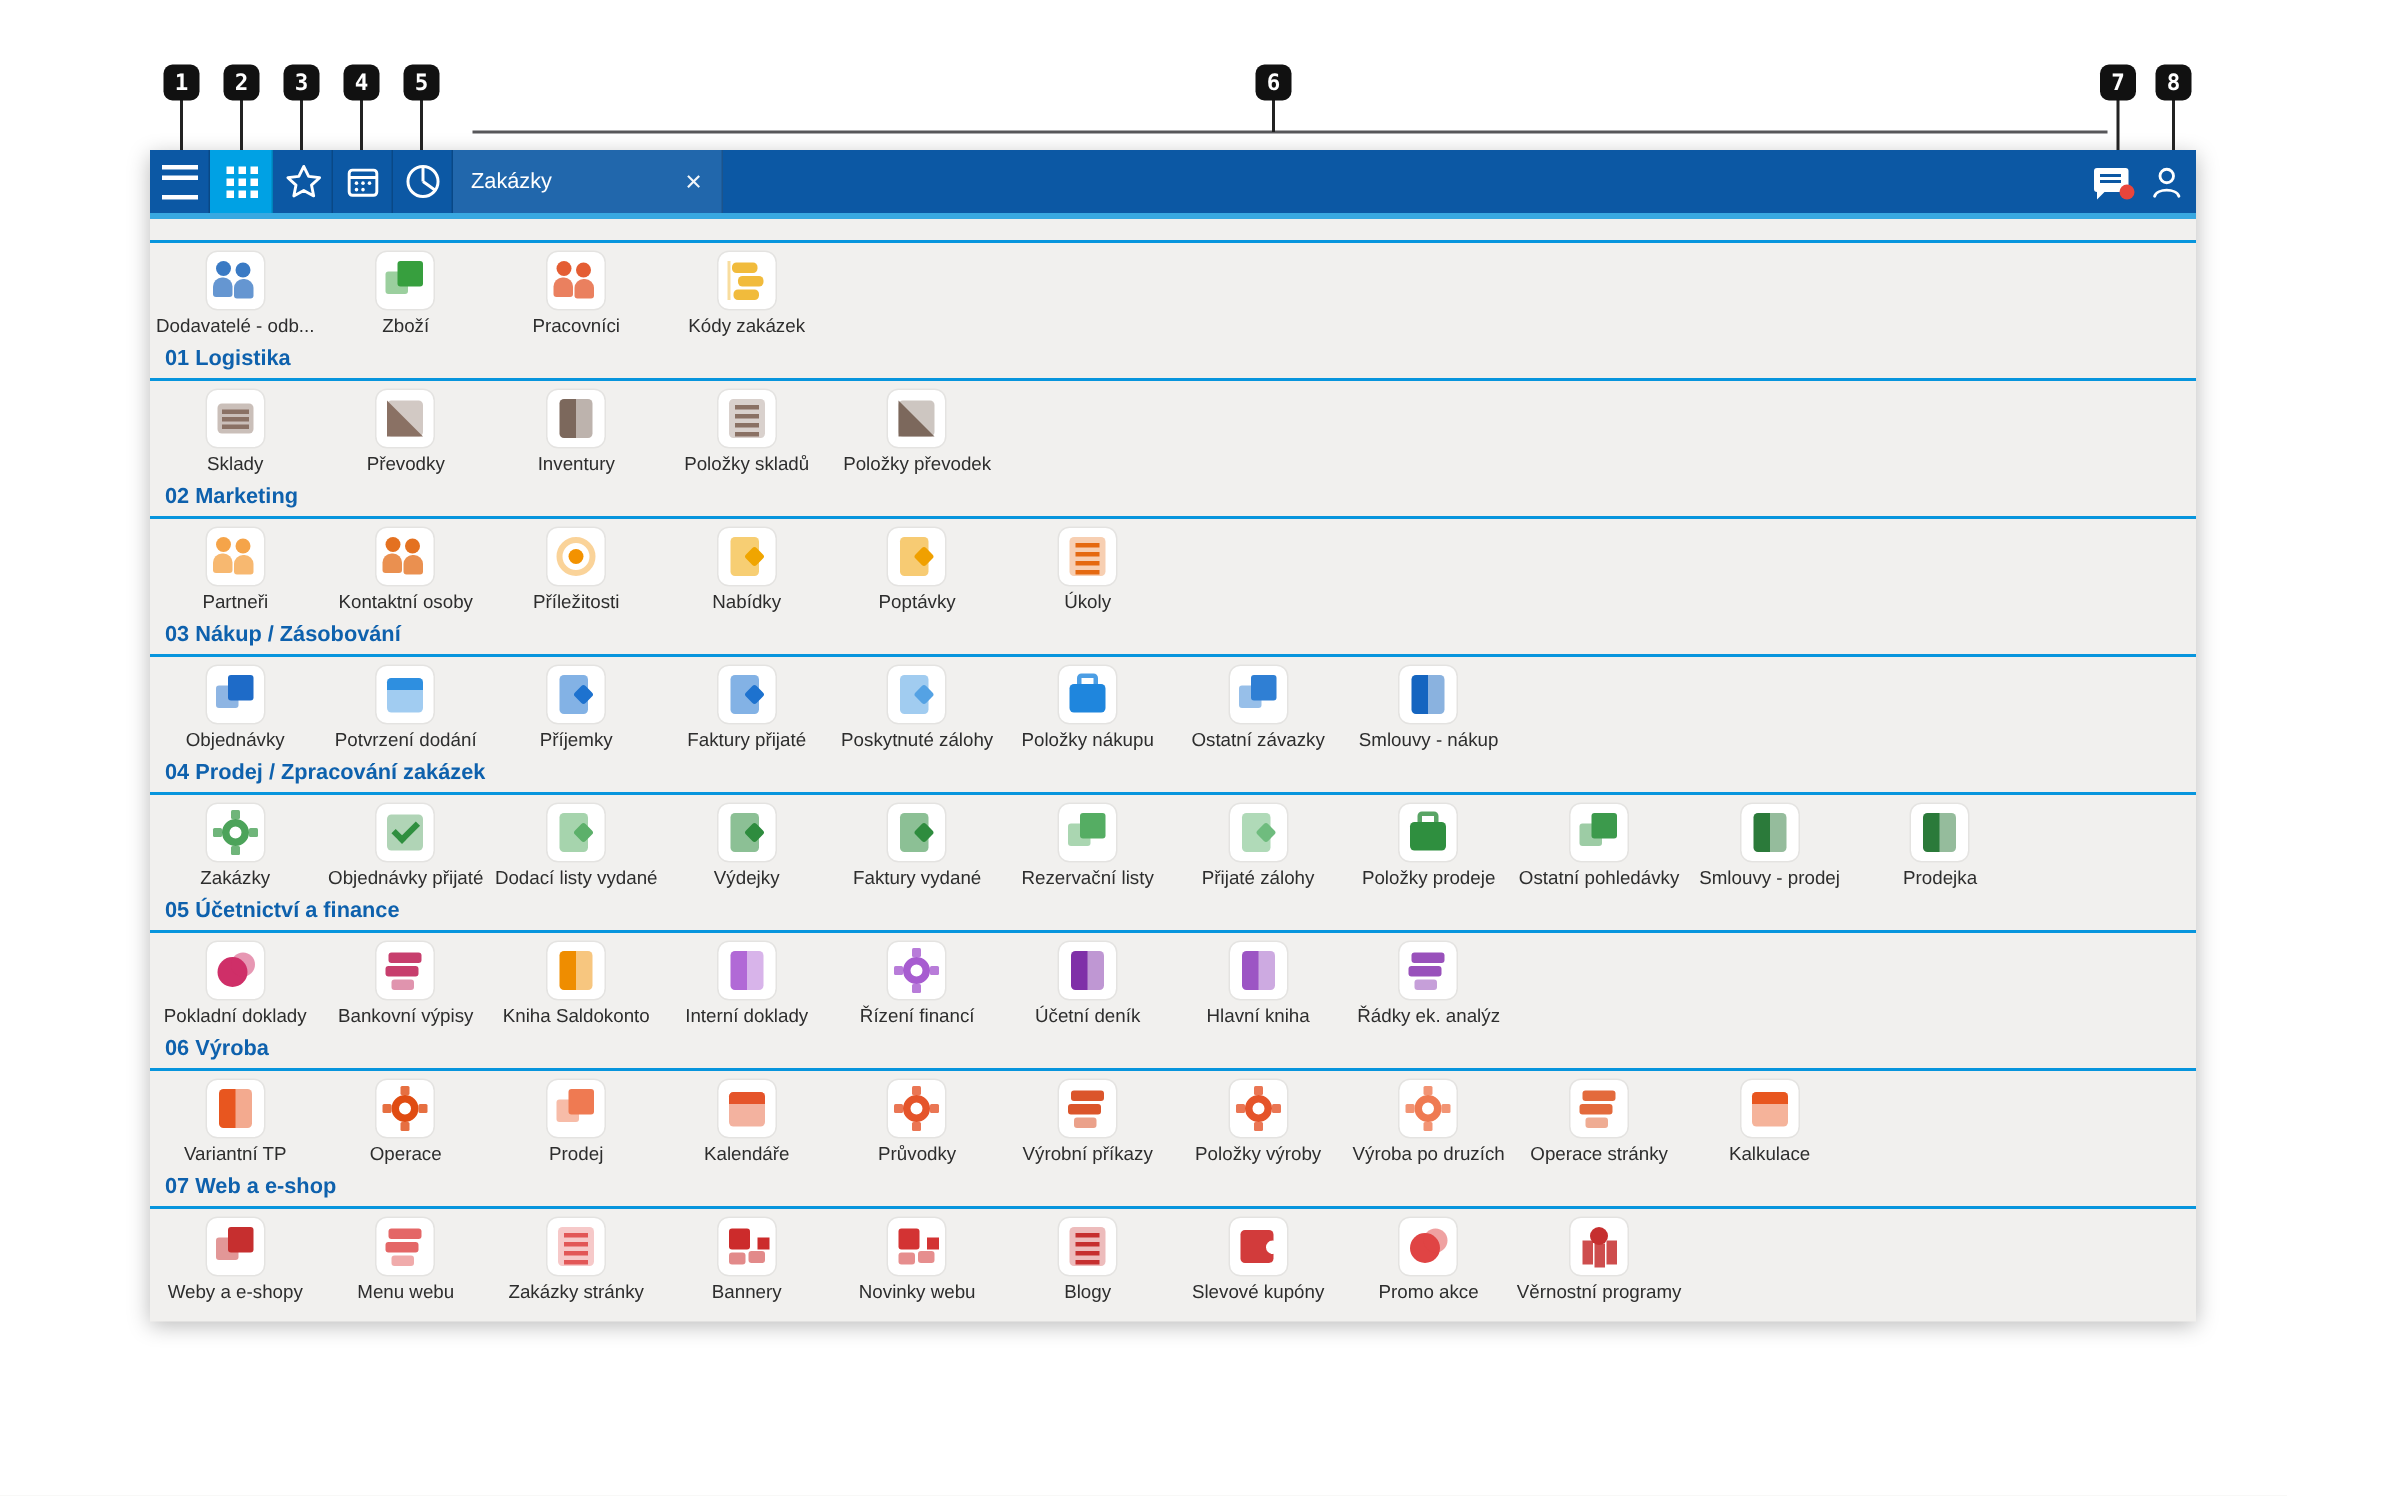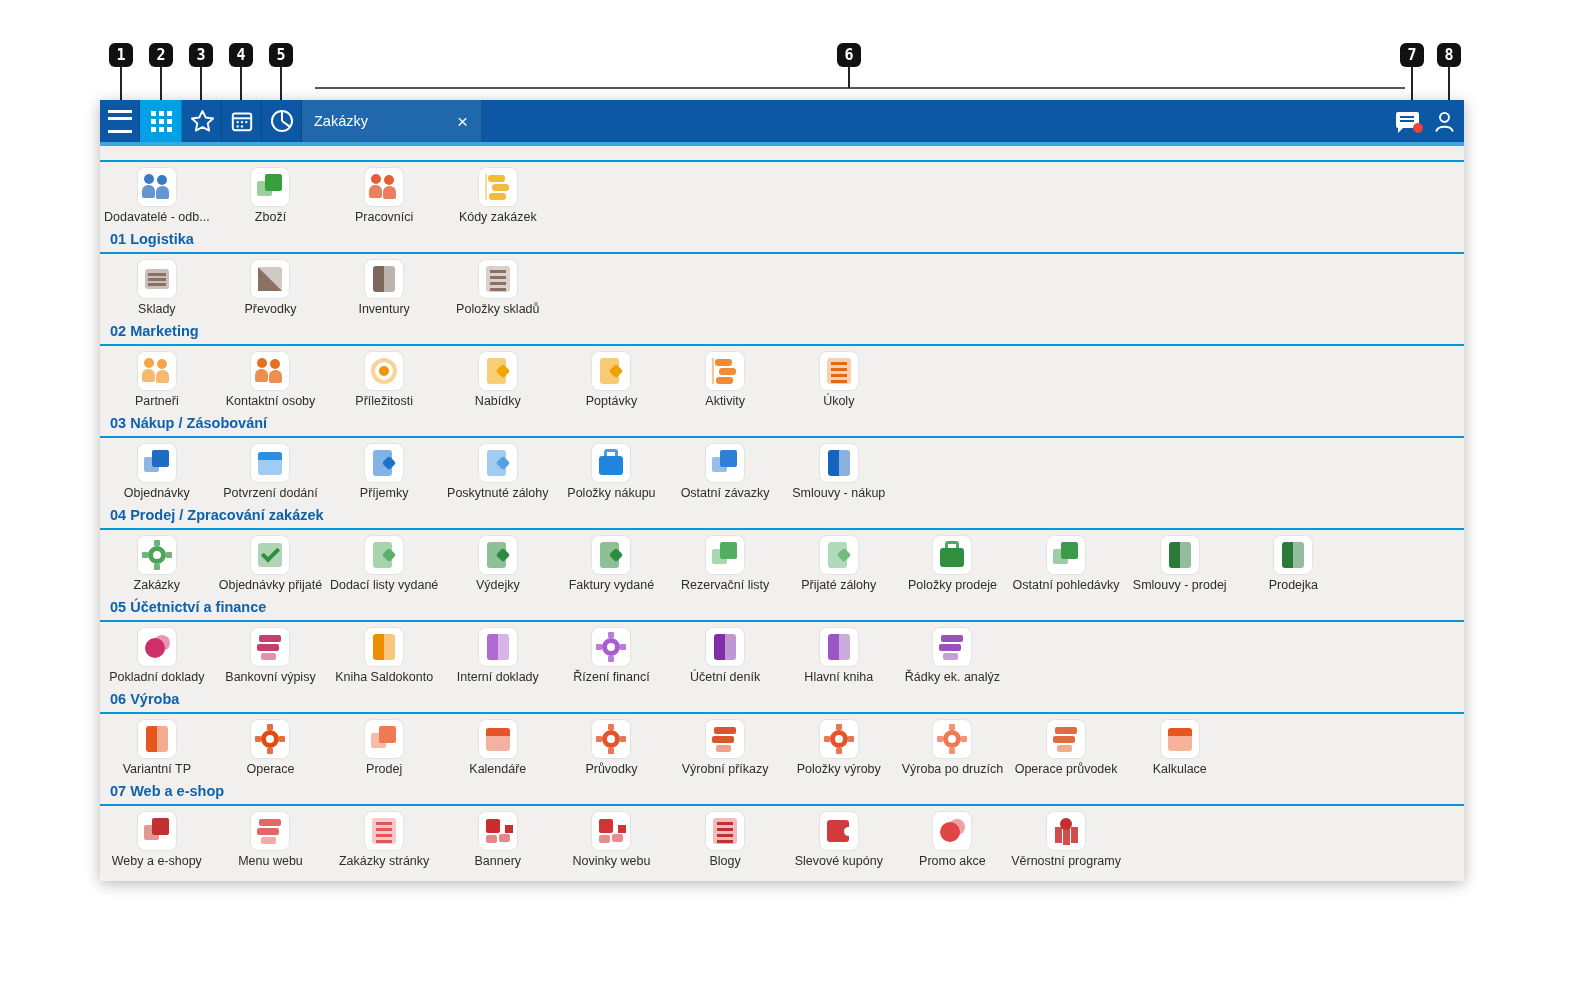--- a/index.html
+++ b/index.html
@@ -211,20 +211,26 @@
               <span class="g g-book" style="--c: #7c685c;"></span>
             </div>
             <div class="mlabel">Inventury</div>
           </div>
           <div class="cell">
             <div class="tile">
               <span class="g g-list" style="--c: #8a7164;"></span>
             </div>
             <div class="mlabel">Položky skladů</div>
           </div>
+          <div class="cell">
+            <div class="tile">
+              <span class="g g-split" style="--c: #7c685c;"></span>
+            </div>
+            <div class="mlabel">Položky převodek</div>
+          </div>
         </div>
         <div class="shead">02 Marketing</div>
       </div>
       <div class="section">
         <div class="cells">
           <div class="cell">
             <div class="tile">
               <span class="g g-people" style="--c: #f59d3a;"></span>
             </div>
             <div class="mlabel">Partneři</div>
@@ -248,26 +254,20 @@
             <div class="mlabel">Nabídky</div>
           </div>
           <div class="cell">
             <div class="tile">
               <span class="g g-document" style="--c: #f0a000;"></span>
             </div>
             <div class="mlabel">Poptávky</div>
           </div>
           <div class="cell">
             <div class="tile">
-              <span class="g g-tags" style="--c: #ef7f23;"></span>
-            </div>
-            <div class="mlabel">Aktivity</div>
-          </div>
-          <div class="cell">
-            <div class="tile">
               <span class="g g-list" style="--c: #e56910;"></span>
             </div>
             <div class="mlabel">Úkoly</div>
           </div>
         </div>
         <div class="shead">03 Nákup / Zásobování</div>
       </div>
       <div class="section">
         <div class="cells">
           <div class="cell">
@@ -283,20 +283,26 @@
             <div class="mlabel">Potvrzení dodání</div>
           </div>
           <div class="cell">
             <div class="tile">
               <span class="g g-document" style="--c: #1d72cf;"></span>
             </div>
             <div class="mlabel">Příjemky</div>
           </div>
           <div class="cell">
             <div class="tile">
+              <span class="g g-document" style="--c: #1d72cf;"></span>
+            </div>
+            <div class="mlabel">Faktury přijaté</div>
+          </div>
+          <div class="cell">
+            <div class="tile">
               <span class="g g-document" style="--c: #54a2e4;"></span>
             </div>
             <div class="mlabel">Poskytnuté zálohy</div>
           </div>
           <div class="cell">
             <div class="tile">
               <span class="g g-briefcase" style="--c: #1f86dd;"></span>
             </div>
             <div class="mlabel">Položky nákupu</div>
           </div>
@@ -486,21 +492,21 @@
           <div class="cell">
             <div class="tile">
               <span class="g g-gear" style="--c: #ef7a52;"></span>
             </div>
             <div class="mlabel">Výroba po druzích</div>
           </div>
           <div class="cell">
             <div class="tile">
               <span class="g g-bars" style="--c: #e05a28;"></span>
             </div>
-            <div class="mlabel">Operace průvodek</div>
+            <div class="mlabel">Operace stránky</div>
           </div>
           <div class="cell">
             <div class="tile">
               <span class="g g-calendar" style="--c: #e8561f;"></span>
             </div>
             <div class="mlabel">Kalkulace</div>
           </div>
         </div>
         <div class="shead">07 Web a e-shop</div>
       </div>

